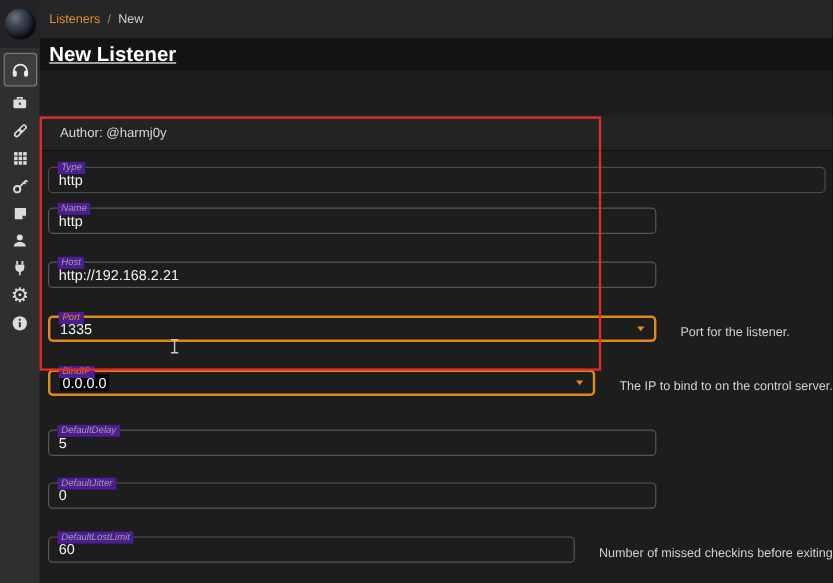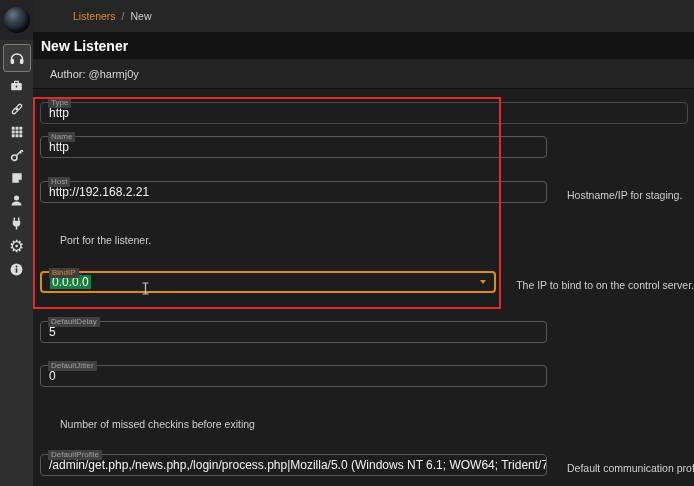--- a/index.html
+++ b/index.html
@@ -32,58 +32,58 @@
     height:28px; margin-bottom:2px; background:#3d3d3d;
     border:1px solid #7a7a7a; border-radius:3px;
   }
   .nav-item svg { display:block; }
   .gear-glyph { font-size:17px; color:#dcdcdc; line-height:1; }
   
   .main { position:absolute; left:33px; top:0; width:661px; height:486px; }
   .topbar {
     height:32px; background:#262626; display:flex; align-items:center; padding-left:8px;
   }
-  .breadcrumb { display:flex; align-items:center; gap:6px; font-size:10.5px;margin-left:32px; }
+  .breadcrumb { display:flex; align-items:center; gap:6px; font-size:10.5px; }
   .crumb-link { color:#de8a30; cursor:pointer; }
   .crumb-sep { color:#8a8a8a; }
   .crumb-current { color:#cfcfcf; }
   .titlebar {
     height:27px; background:#131313; display:flex; align-items:center; padding-left:8px;
   }
-  .page-title { font-size:14px; font-weight:bold; color:#ffffff; }
+  .page-title { font-size:17px; font-weight:bold; color:#ffffff;text-decoration:underline; }
   
   .content { background:#1d1d1d; height:427px; }
   .author-row {
     height:30px; background:#232323; border-bottom:1px solid #111;
-    display:flex; align-items:center; padding-left:17px;
+    display:flex; align-items:center; padding-left:17px;margin-top:37px;
   }
   .author-text { font-size:11px; color:#d6d6d6; }
   .form { padding:12px 0 0 7px; }
   .row { position:relative; height:45px; display:flex; }
   .form .row:nth-child(1) { height:34px; }
   .form .row:nth-child(5) { height:50px; }
   .form .row:nth-child(6) { height:44px; }
   .form .row:nth-child(8) { height:44px; }
   .field {
     position:relative; margin-top:1px; width:507px; height:22px;
     border:1px solid #585858; border-radius:4px; background:#1d1d1d; cursor:text;
   }
   .row.full .field { width:648px; border-color:#4a4a4a; }
   .field.focused { border:2px solid #e08a1e; }
   .field .flabel {
     position:absolute; top:-5px; left:7px; padding:0 3px;
-    font-size:8px; color:#9e9e9e; background:#404040; line-height:1.2; white-space:nowrap;
+    font-size:8px; color:#9e9e9e; background:#4c1d95; line-height:1.2; white-space:nowrap;font-style:italic;
   }
   .field.focused .flabel { color:#e08a1e; }
   .field .fvalue {
     font-size:12px; color:#f2f2f2; line-height:20px; padding:0 24px 0 8px;
     white-space:nowrap; overflow:hidden;
   }
   .field.focused .fvalue { line-height:18px; }
-  .fvalue .selected { background:#15803d; color:#fff; padding:0 2px; }
+  .fvalue .selected { background:#000000; color:#fff; padding:0 2px; }
   .caret {
     position:absolute; right:8px; top:50%; margin-top:-2px; width:0; height:0;
     border-left:3.5px solid transparent; border-right:3.5px solid transparent;
     border-top:4.5px solid #e08a1e; display:none;
   }
   .field.has-dropdown .caret { display:block; }
   .help {
     margin-left:20px; padding-top:9px; font-size:10.5px; color:#cfcfcf; white-space:nowrap;
   }
   
@@ -228,24 +228,28 @@
 
     </div>
   </div>
 
   <div class="row">
     <div class="field">
       <span class="flabel">Host</span>
       <div class="fvalue">http://192.168.2.21</div>
 
     </div>
-    <div class="help">Hostname/IP for staging.</div>
-  </div>
-
-  <div class="row">
+  </div>
+
+  <div class="row">
+    <div class="field focused has-dropdown">
+      <span class="flabel">Port</span>
+      <div class="fvalue">1335</div>
+      <span class="caret"></span>
+    </div>
     <div class="help">Port for the listener.</div>
   </div>
 
   <div class="row">
     <div class="field focused has-dropdown">
       <span class="flabel">BindIP</span>
       <div class="fvalue"><span class="selected">0.0.0.0</span></div>
       <span class="caret"></span>
     </div>
     <div class="help">The IP to bind to on the control server.</div>
@@ -261,20 +265,25 @@
 
   <div class="row">
     <div class="field">
       <span class="flabel">DefaultJitter</span>
       <div class="fvalue">0</div>
 
     </div>
   </div>
 
   <div class="row">
+    <div class="field">
+      <span class="flabel">DefaultLostLimit</span>
+      <div class="fvalue">60</div>
+
+    </div>
     <div class="help">Number of missed checkins before exiting</div>
   </div>
 
   <div class="row">
     <div class="field">
       <span class="flabel">DefaultProfile</span>
       <div class="fvalue">/admin/get.php,/news.php,/login/process.php|Mozilla/5.0 (Windows NT 6.1; WOW64; Trident/7.0; rv:11.0) like Gecko</div>
 
     </div>
     <div class="help">Default communication profile for the agent.</div>

